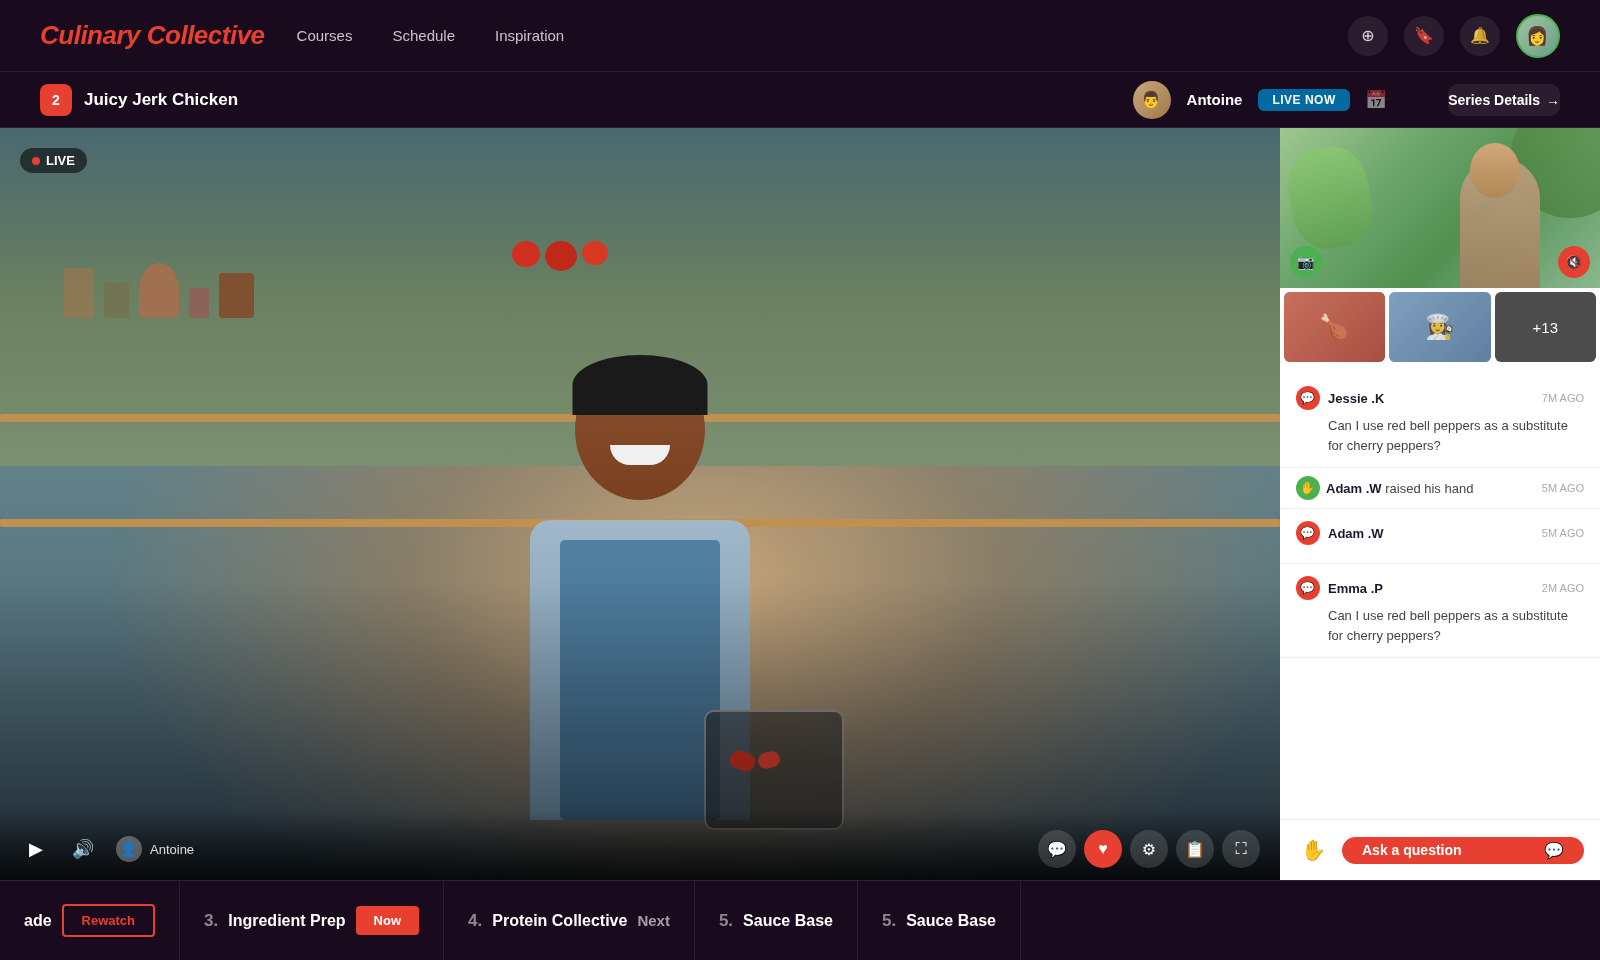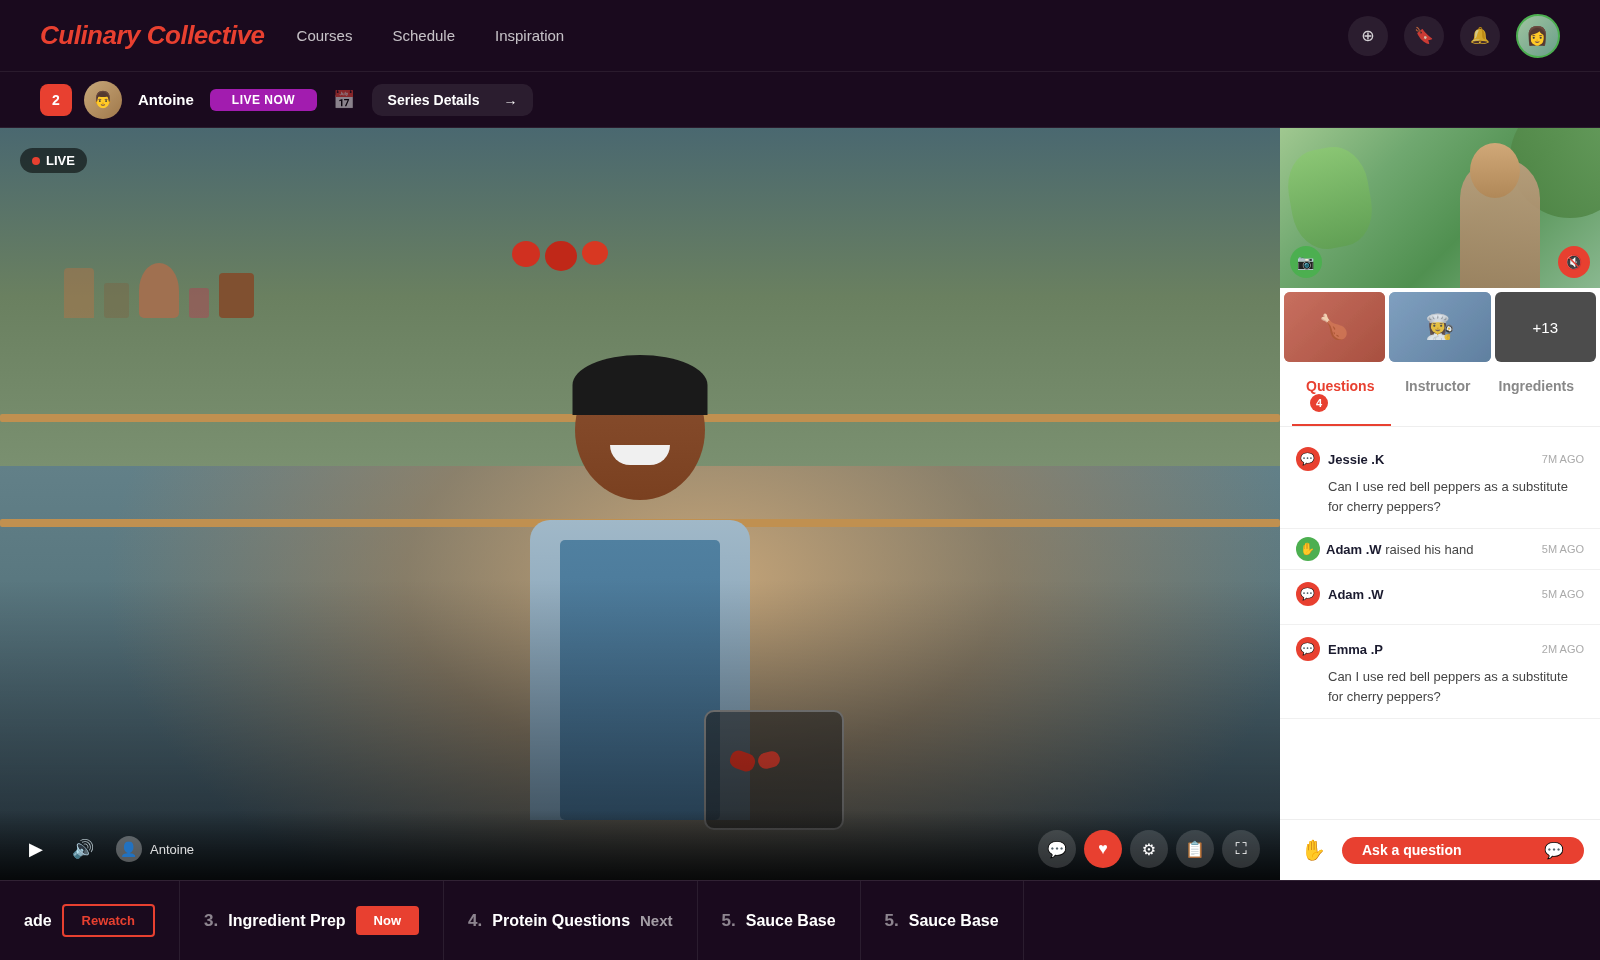--- a/index.html
+++ b/index.html
@@ -100,43 +100,44 @@
       display: flex; align-items: center; justify-content: center;
       font-size: 16px;
       overflow: hidden;
     }
     .instructor-name {
       font-size: 15px;
       font-weight: 600;
       color: #fff;
     }
     .live-badge {
-      background: #a21caf;
+      background: #0369a1;
       color: #fff;
       font-size: 12px;
       font-weight: 700;
-      padding: 4px 22px;
+      padding: 4px 14px;
       border-radius: 6px;
       letter-spacing: 0.5px;
     }
     .cal-icon {
       color: rgba(255,255,255,0.5);
       font-size: 18px;
     }
     .series-details-btn {
       display: flex;
       align-items: center;
-      gap: 24px;
+      gap: 6px;
       background: rgba(255,255,255,0.08);
       border-radius: 10px;
-      padding: 8px 16px;
+      padding: 8px 0;
       font-size: 14px;
       font-weight: 600;
       color: #fff;
       cursor: pointer;
+      margin-left: 44px;
     }
 
     
     .main-content {
       display: flex;
       height: calc(960px - 72px - 56px - 80px);
     }
 
     
     .video-section {
@@ -475,20 +476,21 @@
   <div class="navbar-actions">
     <div class="nav-icon-btn">⊕</div>
     <div class="nav-icon-btn">🔖</div>
     <div class="nav-icon-btn">🔔</div>
     <div class="avatar-nav">👩</div>
   </div>
 </nav>
 
 <div class="breadcrumb-bar">
   <div class="episode-badge">2</div>
+  <div class="episode-title">Juicy Jerk Chicken</div>
   <div class="breadcrumb-right">
     <div class="instructor-avatar">👨</div>
     <span class="instructor-name">Antoine</span>
     <span class="live-badge">LIVE NOW</span>
     <span class="cal-icon">📅</span>
     <div class="series-details-btn">
       <span>Series Details</span>
       <span>→</span>
     </div>
   </div>
@@ -583,32 +585,20 @@
     <div class="sidebar-thumbnails">
       <div class="thumb thumb-1">
         <div style="width:100%;height:100%;background:linear-gradient(135deg,#c87060,#a85040);display:flex;align-items:center;justify-content:center;font-size:24px;opacity:0.8;">🍗</div>
       </div>
       <div class="thumb thumb-2">
         <div style="width:100%;height:100%;background:linear-gradient(135deg,#80a0c0,#6080a0);display:flex;align-items:center;justify-content:center;font-size:24px;opacity:0.8;">👩‍🍳</div>
       </div>
       <div class="thumb-more">+13</div>
     </div>
 
-    <div class="sidebar-tabs">
-      <div class="tab active">
-        <span>Questions</span>
-        <span class="tab-badge">4</span>
-      </div>
-      <div class="tab">
-        <span>Instructor</span>
-      </div>
-      <div class="tab">
-        <span>Ingredients</span>
-      </div>
-    </div>
 
     <div class="questions-list">
 
       <div class="question-item">
         <div class="question-header">
           <div class="q-avatar red">💬</div>
           <span class="q-name">Jessie .K</span>
           <span class="q-time">7M AGO</span>
         </div>
         <div class="q-text">Can I use red bell peppers as a substitute for cherry peppers?</div>
@@ -658,21 +648,21 @@
   </div>
 
   <div class="strip-item">
     <span class="strip-num">3.</span>
     <span class="strip-title">Ingredient Prep</span>
     <button class="strip-action-btn now">Now</button>
   </div>
 
   <div class="strip-item">
     <span class="strip-num">4.</span>
-    <span class="strip-title">Protein Questions</span>
+    <span class="strip-title">Protein Collective</span>
     <span class="strip-action-text">Next</span>
   </div>
 
   <div class="strip-item">
     <span class="strip-num">5.</span>
     <span class="strip-title">Sauce Base</span>
   </div>
 
   <div class="strip-item">
     <span class="strip-num">5.</span>

